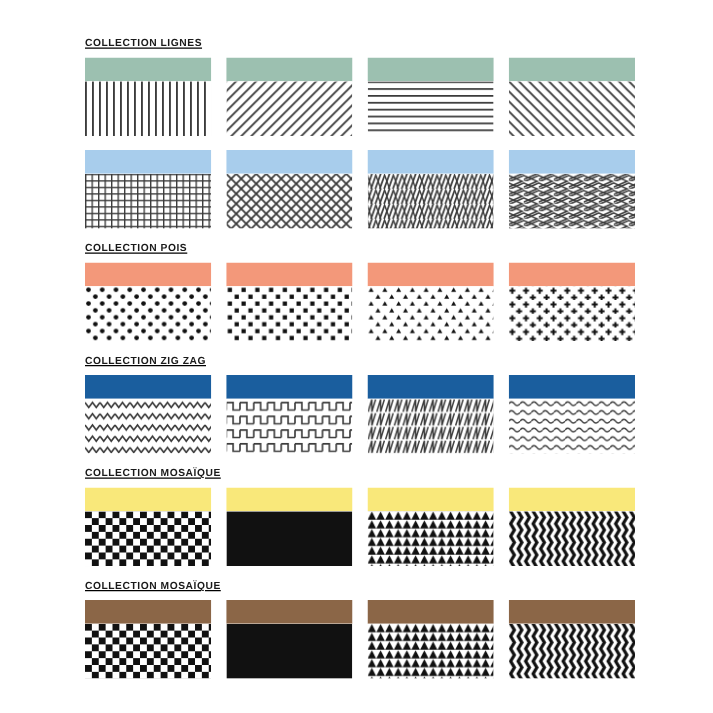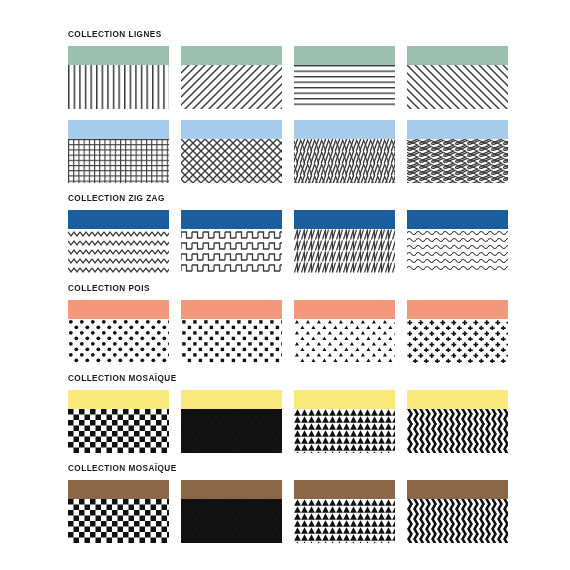--- a/index.html
+++ b/index.html
@@ -17,20 +17,21 @@
   #sheet {
     position: relative;
     width: 570px;
     height: 570px;
     box-sizing: border-box;
     padding: 30px 60px 0 68px;
   }
 
   .collection {
     margin-bottom: 11px;
+    text-decoration: underline;
   }
 
   .collection-title {
     font-size: 8.2px;
     font-weight: bold;
     letter-spacing: 0.45px;
     color: #1a1a1a;
     text-transform: uppercase;
     margin: 0 0 7px 0;
     line-height: 1.1;
@@ -248,20 +249,57 @@
             <div class="swatch-header" style="background-color: rgb(168, 205, 236);"></div>
             <div class="swatch-pattern">
               <svg preserveAspectRatio="none">
                 <rect x="0" y="0" width="100%" height="100%" fill="url(#p-crosshatch-shallow)"></rect>
               </svg>
             </div>
           </div>
         </div>
       </div>
       <div class="collection">
+        <div class="collection-title">COLLECTION POIS</div>
+        <div class="swatch-row">
+          <div class="swatch">
+            <div class="swatch-header" style="background-color: rgb(243, 152, 122);"></div>
+            <div class="swatch-pattern">
+              <svg preserveAspectRatio="none">
+                <rect x="0" y="0" width="100%" height="100%" fill="url(#p-dots-circle)"></rect>
+              </svg>
+            </div>
+          </div>
+          <div class="swatch">
+            <div class="swatch-header" style="background-color: rgb(243, 152, 122);"></div>
+            <div class="swatch-pattern">
+              <svg preserveAspectRatio="none">
+                <rect x="0" y="0" width="100%" height="100%" fill="url(#p-dots-square)"></rect>
+              </svg>
+            </div>
+          </div>
+          <div class="swatch">
+            <div class="swatch-header" style="background-color: rgb(243, 152, 122);"></div>
+            <div class="swatch-pattern">
+              <svg preserveAspectRatio="none">
+                <rect x="0" y="0" width="100%" height="100%" fill="url(#p-dots-triangle)"></rect>
+              </svg>
+            </div>
+          </div>
+          <div class="swatch">
+            <div class="swatch-header" style="background-color: rgb(243, 152, 122);"></div>
+            <div class="swatch-pattern">
+              <svg preserveAspectRatio="none">
+                <rect x="0" y="0" width="100%" height="100%" fill="url(#p-dots-cross)"></rect>
+              </svg>
+            </div>
+          </div>
+        </div>
+      </div>
+      <div class="collection">
         <div class="collection-title">COLLECTION ZIG ZAG</div>
         <div class="swatch-row">
           <div class="swatch">
             <div class="swatch-header" style="background-color: rgb(26, 94, 158);"></div>
             <div class="swatch-pattern">
               <svg preserveAspectRatio="none">
                 <rect x="0" y="0" width="100%" height="100%" fill="url(#p-zigzag-wide)"></rect>
               </svg>
             </div>
           </div>
@@ -285,57 +323,20 @@
             <div class="swatch-header" style="background-color: rgb(26, 94, 158);"></div>
             <div class="swatch-pattern">
               <svg preserveAspectRatio="none">
                 <rect x="0" y="0" width="100%" height="100%" fill="url(#p-wave-small)"></rect>
               </svg>
             </div>
           </div>
         </div>
       </div>
       <div class="collection">
-        <div class="collection-title">COLLECTION POIS</div>
-        <div class="swatch-row">
-          <div class="swatch">
-            <div class="swatch-header" style="background-color: rgb(243, 152, 122);"></div>
-            <div class="swatch-pattern">
-              <svg preserveAspectRatio="none">
-                <rect x="0" y="0" width="100%" height="100%" fill="url(#p-dots-circle)"></rect>
-              </svg>
-            </div>
-          </div>
-          <div class="swatch">
-            <div class="swatch-header" style="background-color: rgb(243, 152, 122);"></div>
-            <div class="swatch-pattern">
-              <svg preserveAspectRatio="none">
-                <rect x="0" y="0" width="100%" height="100%" fill="url(#p-dots-square)"></rect>
-              </svg>
-            </div>
-          </div>
-          <div class="swatch">
-            <div class="swatch-header" style="background-color: rgb(243, 152, 122);"></div>
-            <div class="swatch-pattern">
-              <svg preserveAspectRatio="none">
-                <rect x="0" y="0" width="100%" height="100%" fill="url(#p-dots-triangle)"></rect>
-              </svg>
-            </div>
-          </div>
-          <div class="swatch">
-            <div class="swatch-header" style="background-color: rgb(243, 152, 122);"></div>
-            <div class="swatch-pattern">
-              <svg preserveAspectRatio="none">
-                <rect x="0" y="0" width="100%" height="100%" fill="url(#p-dots-cross)"></rect>
-              </svg>
-            </div>
-          </div>
-        </div>
-      </div>
-      <div class="collection">
         <div class="collection-title">COLLECTION MOSAÏQUE</div>
         <div class="swatch-row">
           <div class="swatch">
             <div class="swatch-header" style="background-color: rgb(249, 232, 122);"></div>
             <div class="swatch-pattern">
               <svg preserveAspectRatio="none">
                 <rect x="0" y="0" width="100%" height="100%" fill="url(#p-checkerboard)"></rect>
               </svg>
             </div>
           </div>

